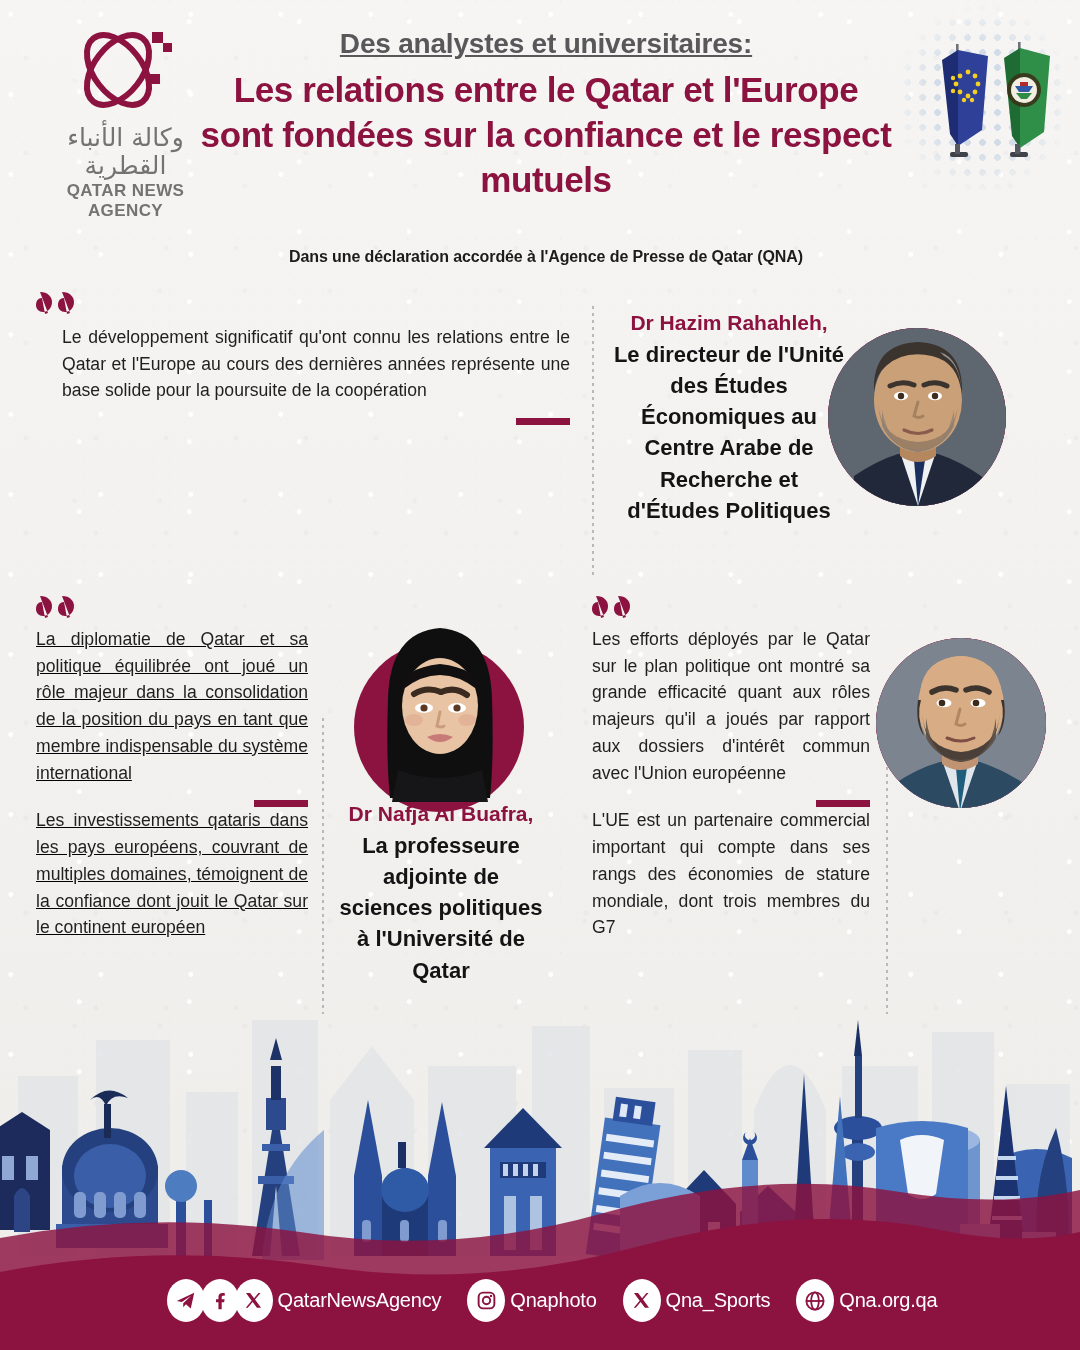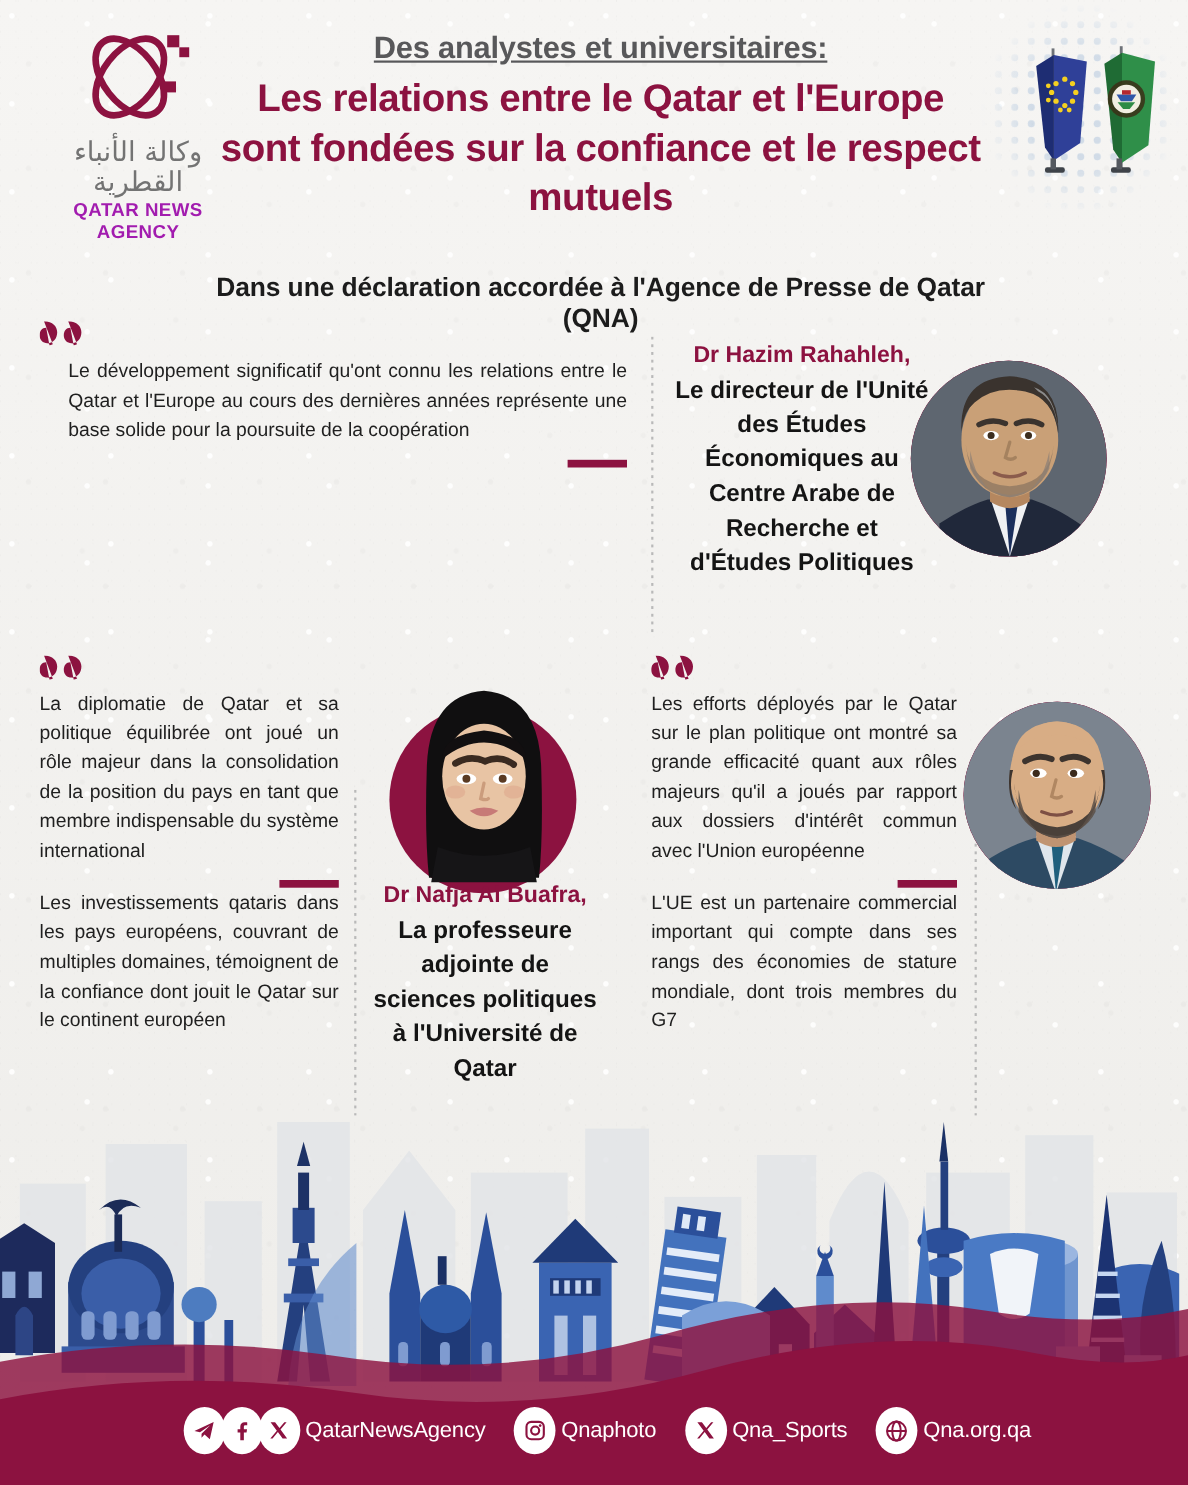--- a/index.html
+++ b/index.html
@@ -44,37 +44,37 @@
   
   header { position: absolute; left: 0; top: 0; width: 1080px; height: 290px; }
 
   .logo-wrap { position: absolute; left: 38px; top: 26px; width: 175px; text-align: center; }
   .logo-mark { width: 120px; height: 92px; margin: 0 auto 6px; display: block; }
   .logo-ar {
     font-size: 25px; color: #737373; direction: rtl; letter-spacing: .2px;
     font-family: "DejaVu Sans", sans-serif; line-height: 1.1;
   }
   .logo-en {
-    font-size: 17px; color: #a21caf; font-weight: bold; letter-spacing: .4px;
+    font-size: 17px; color: #737373; font-weight: bold; letter-spacing: .4px;
     margin-top: 2px;
   }
 
   .title-block { position: absolute; left: 196px; top: 28px; width: 700px; text-align: center; }
   .kicker {
     font-size: 28px; font-weight: bold; color: #58585a; letter-spacing: -.2px;
     margin-bottom: 8px;
     text-decoration: underline;
   }
   .headline {
     font-size: 35px; font-weight: bold; color: #8c1240; line-height: 1.28;
     letter-spacing: -.4px;
   }
   .subhead {
     position: absolute; left: 196px; top: 248px; width: 700px; text-align: center;
-    font-size: 24px; font-weight: bold; color: #1c1c1c; letter-spacing: -.1px;
+    font-size: 16px; font-weight: bold; color: #1c1c1c; letter-spacing: -.1px;
   }
 
   .flags { position: absolute; left: 920px; top: 34px; width: 140px; height: 142px; }
 
   
   .quote-icon { width: 42px; height: 22px; display: block; }
 
   .qtext {
     font-size: 17.6px; line-height: 1.52; color: #1f1f1f;
     text-align: justify; text-justify: inter-word;
@@ -107,21 +107,21 @@
   #block1 { position: absolute; left: 0; top: 292px; width: 1080px; height: 298px; }
   #block1 .qicon { position: absolute; left: 36px; top: 0px; }
   #block1 .body  { position: absolute; left: 62px; top: 32px; width: 508px; }
   #block1 .vline { left: 592px; top: 14px; height: 272px; }
   #block1 .name  { position: absolute; left: 612px; top: 18px; width: 234px; }
   #block1 .avatar{ position: absolute; left: 820px; top: 8px; width: 212px; height: 212px; }
 
   
   #block2 { position: absolute; left: 0; top: 596px; width: 556px; height: 440px; }
   #block2 .qicon { position: absolute; left: 36px; top: 0px; }
-  #block2 .body  { position: absolute; left: 36px; top: 30px; width: 272px; }
+  #block2 .body  { position: absolute; left: 36px; top: 30px; width: 272px; text-decoration: underline; }
   #block2 .vline { left: 322px; top: 122px; height: 296px; }
   #block2 .avatar{ position: absolute; left: 340px; top: 24px; width: 200px; height: 200px; }
   #block2 .name  { position: absolute; left: 336px; top: 205px; width: 210px; }
 
   
   #block3 { position: absolute; left: 556px; top: 596px; width: 524px; height: 440px; }
   #block3 .qicon { position: absolute; left: 36px; top: 0px; }
   #block3 .body  { position: absolute; left: 36px; top: 30px; width: 278px; }
   #block3 .vline { left: 330px; top: 122px; height: 296px; }
   #block3 .avatar{ position: absolute; left: 312px; top: 18px; width: 200px; height: 200px; }

